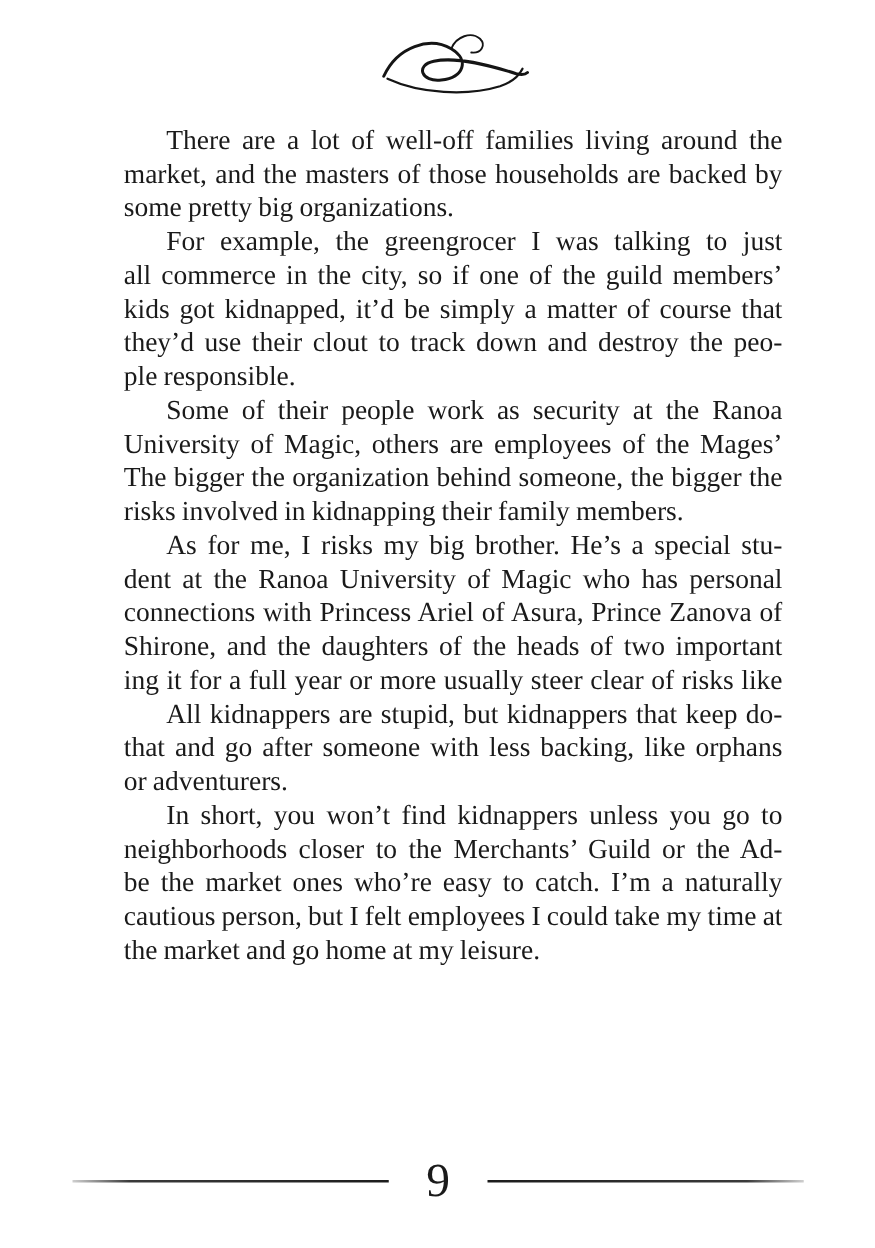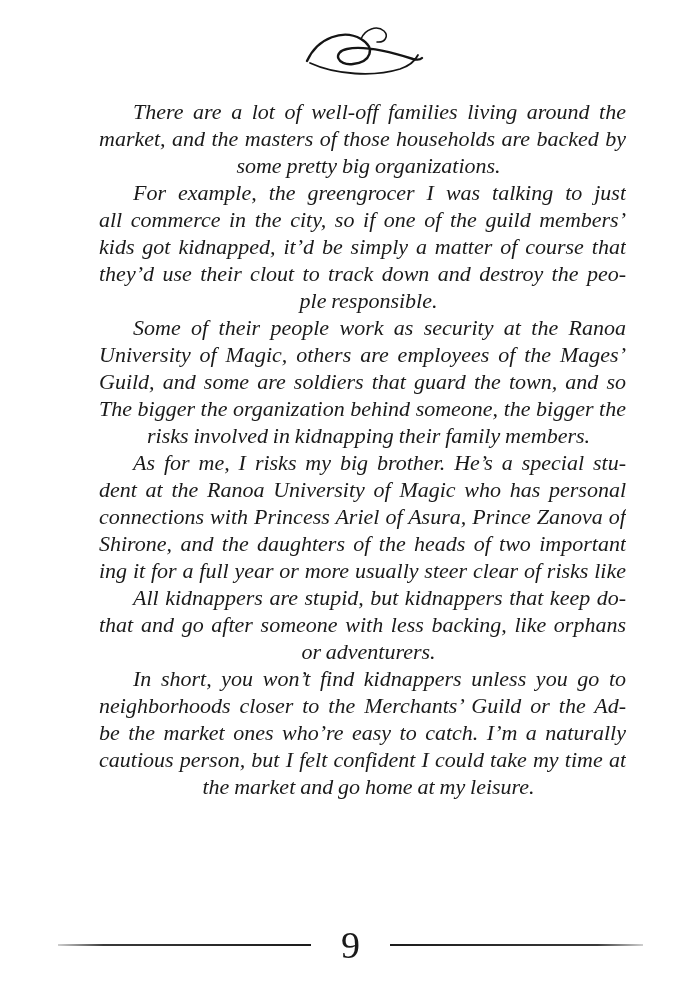--- a/index.html
+++ b/index.html
@@ -32,35 +32,35 @@
 
   
   .text-block {
     position: absolute;
     left: 99px; top: 98px;
     width: 527px;
     color: var(--text-color);
     font-size: 22px;
     word-spacing: -0.6px;
   }
-  .paragraph { margin: 0; font-style: italic; }
+  .paragraph { margin: 0; }
   .text-line {
     height: 27px;
     line-height: 27px;
     text-align: justify;
     overflow: hidden;
   }
   .text-line::after {
     content: "";
     display: inline-block;
     width: 100%;
     height: 0;
   }
   .text-line.first { text-indent: 34px; }
-  .text-line.last { text-align: center; margin-left: 12px; }
+  .text-line.last { text-align: left; }
   .text-line.last::after { content: none; }
 
   
   .footer {
     position: absolute;
     left: 58px;
     width: 585px;
     top: 928px;
     height: 34px;
     display: flex;
@@ -120,41 +120,40 @@
       <div class="paragraph">
         <div class="text-line first">For example, the greengrocer I was talking to just</div>
         <div class="text-line">all commerce in the city, so if one of the guild members’</div>
         <div class="text-line">kids got kidnapped, it’d be simply a matter of course that</div>
         <div class="text-line">they’d use their clout to track down and destroy the peo-</div>
         <div class="text-line last">ple responsible.</div>
       </div>
       <div class="paragraph">
         <div class="text-line first">Some of their people work as security at the Ranoa</div>
         <div class="text-line">University of Magic, others are employees of the Mages’</div>
-        <div class="text-line">Guild, and some are soldiers that guard the town, and so on.</div>
         <div class="text-line">The bigger the organization behind someone, the bigger the</div>
         <div class="text-line last">risks involved in kidnapping their family members.</div>
       </div>
       <div class="paragraph">
         <div class="text-line first">As for me, I risks my big brother. He’s a special stu-</div>
         <div class="text-line">dent at the Ranoa University of Magic who has personal</div>
         <div class="text-line">connections with Princess Ariel of Asura, Prince Zanova of</div>
         <div class="text-line">Shirone, and the daughters of the heads of two important</div>
       </div>
       <div class="paragraph">
         <div class="text-line">ing it for a full year or more usually steer clear of risks like</div>
         <div class="text-line first">All kidnappers are stupid, but kidnappers that keep do-</div>
         <div class="text-line">that and go after someone with less backing, like orphans</div>
         <div class="text-line last">or adventurers.</div>
       </div>
       <div class="paragraph">
         <div class="text-line first">In short, you won’t find kidnappers unless you go to</div>
         <div class="text-line">neighborhoods closer to the Merchants’ Guild or the Ad-</div>
         <div class="text-line">be the market ones who’re easy to catch. I’m a naturally</div>
-        <div class="text-line">cautious person, but I felt confident I could take my time at</div>
+        <div class="text-line">cautious person, but I felt employees I could take my time at</div>
         <div class="text-line last">the market and go home at my leisure.</div>
       </div>
     </main>
 
   <footer class="footer">
     <span class="footer-rule left"></span>
     <span class="page-number">9</span>
     <span class="footer-rule right"></span>
   </footer>
 

